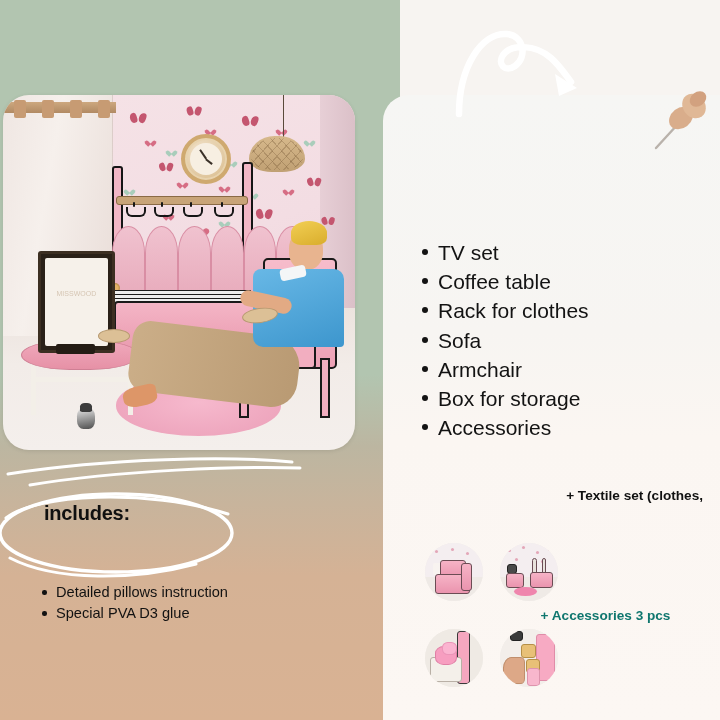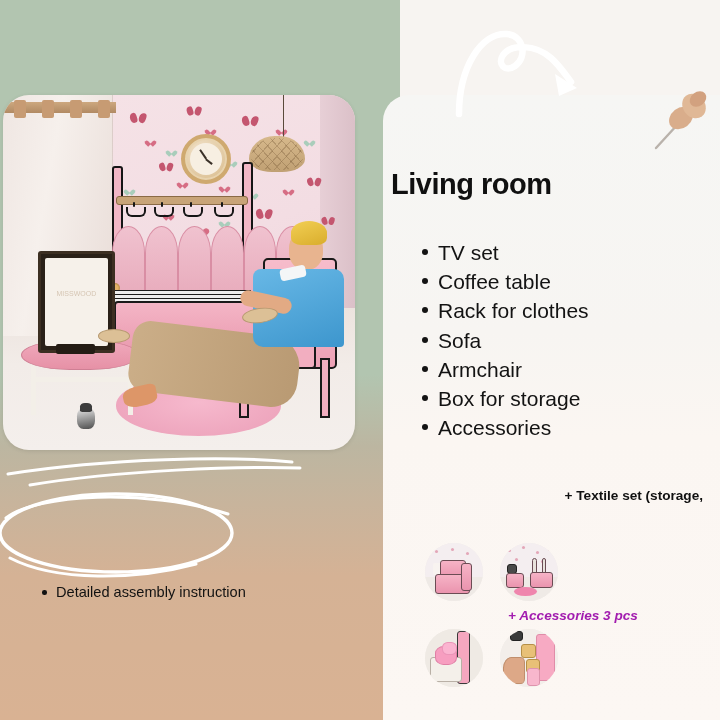--- a/index.html
+++ b/index.html
@@ -202,22 +202,22 @@
   .room-title{position:absolute;left:391px;top:168px;font-size:29px;font-weight:700;
     color:#101010;letter-spacing:-0.5px;}
   .room-list{position:absolute;left:418px;top:238px;width:290px;
     margin:0;padding:0 0 0 20px;list-style:none;}
   .room-list li{position:relative;font-size:21px;line-height:1.39;color:#131313;}
   .room-list li:before{content:"";position:absolute;left:-16px;top:11px;
     width:6px;height:6px;border-radius:50%;background:#131313;}
 
   .textile-label{position:absolute;left:508px;top:487px;width:195px;text-align:right;
     font-size:13.6px;font-weight:700;line-height:1.35;color:#111;}
-  .acc-label{position:absolute;left:508px;top:608px;width:195px;text-align:left;
-    font-size:13.6px;font-weight:700;color:#a21caf;font-style:italic;}
+  .acc-label{position:absolute;left:508px;top:608px;width:195px;text-align:center;
+    font-size:13.6px;font-weight:700;color:#0f766e;}
 
   .thumb{position:absolute;width:58px;height:58px;border-radius:50%;overflow:hidden;
     background:#f0ece8;}
   .t1{left:425px;top:543px;}
   .t2{left:500px;top:543px;}
   .t3{left:425px;top:629px;}
   .t4{left:500px;top:629px;}
   .th-in{position:absolute;inset:0;}
   .th-wall{position:absolute;left:0;top:0;width:100%;height:58%;
     background:#f4eef0;}
@@ -359,40 +359,41 @@
     <path d="M30 33 C120 18, 240 14, 300 16" fill="none" stroke="#fff" stroke-width="3" stroke-linecap="round"></path>
   </svg>
 
   <svg class="oval" viewBox="0 0 260 90">
     <ellipse cx="120" cy="45" rx="116" ry="39" fill="none" stroke="#fff" stroke-width="3.4"></ellipse>
     <path d="M10 30 C40 6, 150 0, 232 26" fill="none" stroke="#fff" stroke-width="3" stroke-linecap="round"></path>
     <path d="M14 70 C60 94, 140 92, 200 76" fill="none" stroke="#fff" stroke-width="3" stroke-linecap="round"></path>
   </svg>
 
   <div class="sub-title">
+    <div>includes:</div>
   </div>
 
   <ul class="left-list">
-    <li>Detailed assembly instruction</li>
+    <li>Detailed pillows instruction</li>
+    <li>Special PVA D3 glue</li>
   </ul>
 
-  <div class="room-title">Living room</div>
 
   <ul class="room-list">
     <li>TV set</li>
     <li>Coffee table</li>
     <li>Rack for clothes</li>
     <li>Sofa</li>
     <li>Armchair</li>
     <li>Box for storage</li>
     <li>Accessories</li>
   </ul>
 
   <div class="textile-label">
-    <div>+ Textile set (storage,</div>
+    <div>+ Textile set (clothes,</div>
   </div>
 
   <div class="thumb t1">
     <div class="th-in">
       <div class="th-wall"></div>
         <div class="th-floor"></div>
       <div class="th-dot" style="left:18%;top:12%;"></div>
       <div class="th-dot" style="left:44%;top:8%;"></div>
       <div class="th-dot" style="left:70%;top:16%;"></div>
       <div class="th-dot" style="left:30%;top:30%;"></div>

